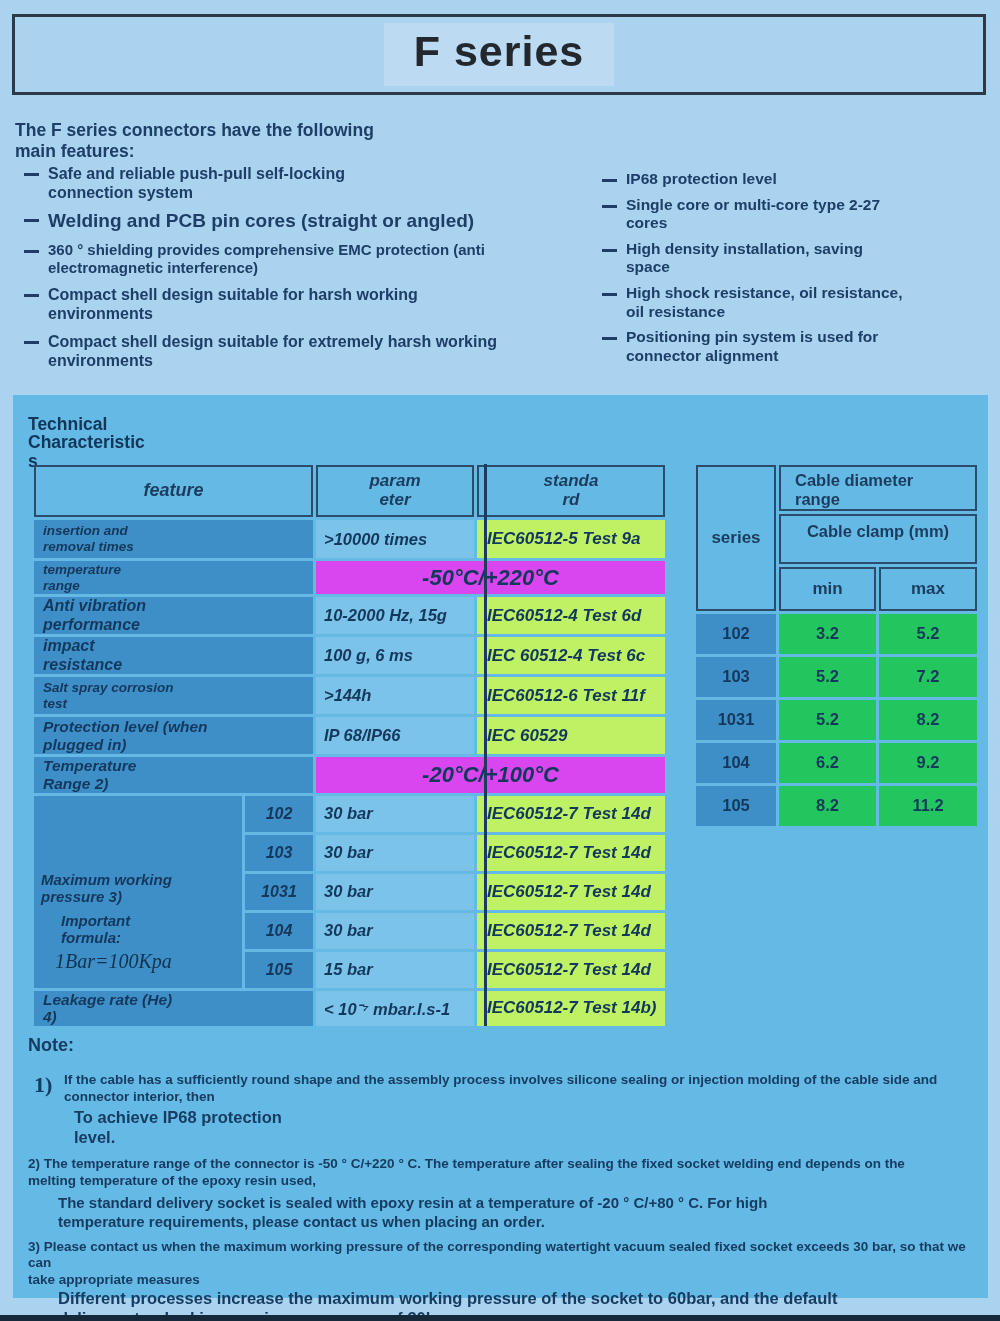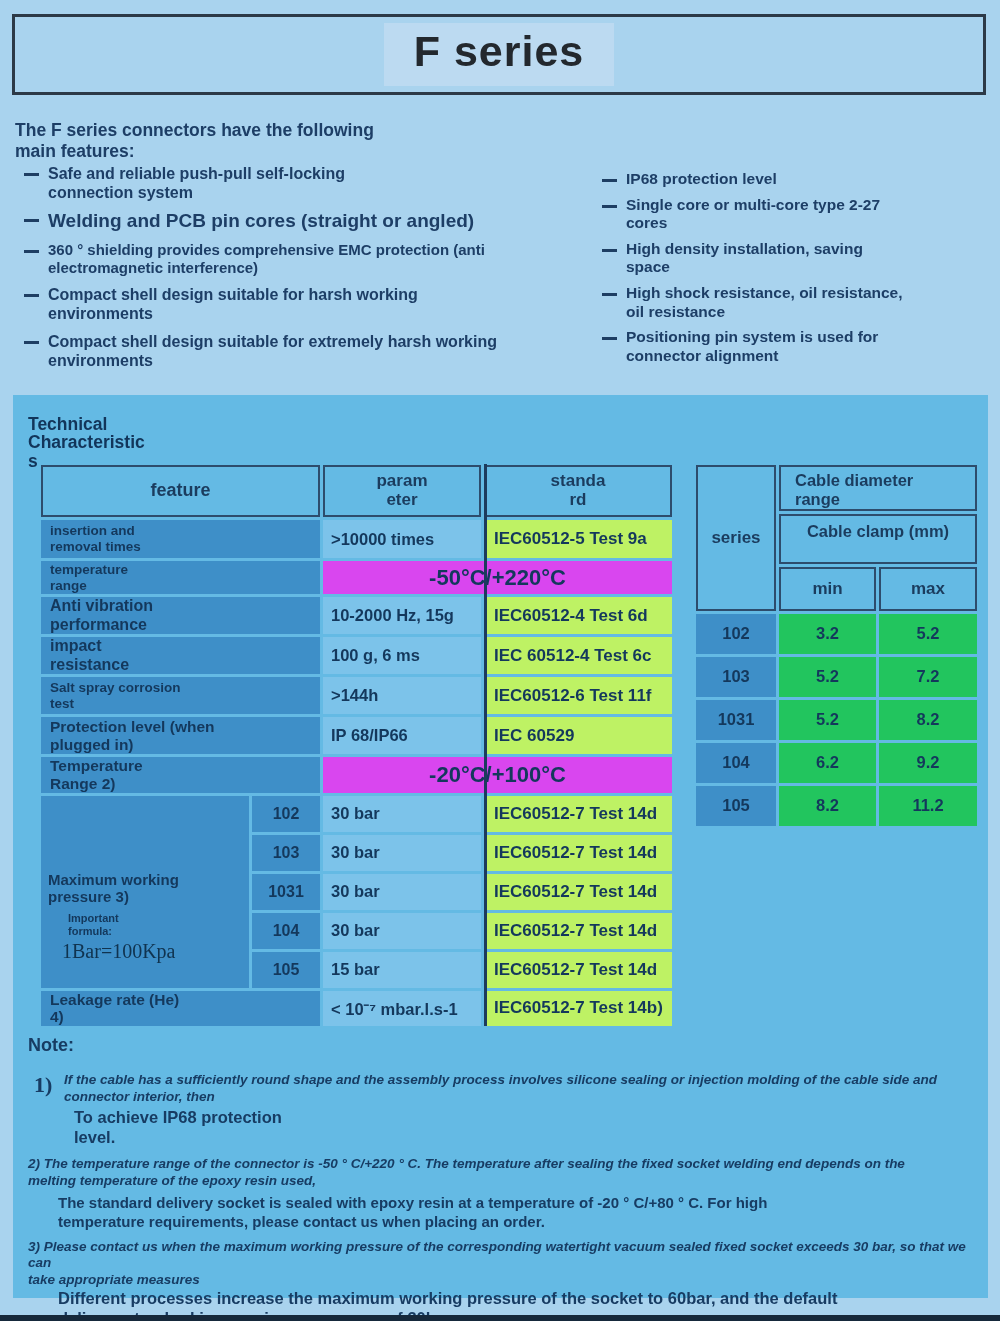--- a/index.html
+++ b/index.html
@@ -47,36 +47,36 @@
   }
   .tech-title{
     position:absolute; left:15px; top:20px; width:130px;
     font-size:17.5px; font-weight:bold; line-height:1.05; color:#12355a;
   }
 
   table{ border-collapse:separate; border-spacing:3px; table-layout:fixed; }
   td{ vertical-align:middle; color:#14385c; font-weight:bold; }
 
   
-  .main-table{ position:absolute; left:25px; top:67px; width:637px; }
+  .main-table{ position:absolute; left:18px; top:67px; width:637px;font-style:italic; }
   .main-table td.hd{
     background:transparent; border:2px solid #2d4c6c;
     text-align:center; font-size:17px; line-height:1.1; color:#1b3c5e;
   }
   .main-table td.hd.hf{ font-size:18px; }
   .f-cell{ background:#3e8fc8; padding-left:9px; font-size:13.5px; line-height:1.15; }
   .f-cell.f-lg{ font-size:16px; }
   .f-cell.f-md{ font-size:15.5px; }
   .p-cell{ background:#7cc3ea; padding-left:8px; font-size:16.5px; }
   .s-cell{ background:#bef264; padding-left:10px; font-size:17px; }
   .v-cell{ background:#d946ef; text-align:center; font-size:22px; }
   .series-cell{ background:#3e8fc8; text-align:center; font-size:16px; }
   .pressure-label{ background:#3e8fc8; vertical-align:top; padding:75px 4px 0 7px; }
   .pl-main{ font-size:15px; line-height:1.15; }
-  .pl-imp{ font-size:11px; line-height:1.15; margin:7px 0 0 20px; }
+  .pl-imp{ font-size:15px; line-height:1.15; margin:7px 0 0 20px; }
   .pl-formula{
     font-family:"Liberation Serif", serif; font-weight:normal;
     font-size:20px; margin:3px 0 0 14px; color:#10334f;
   }
   .col-divider{
     position:absolute; left:471px; top:69px; width:3px; height:562px;
     background:#1d3b5d;
   }
 
   
@@ -87,21 +87,21 @@
   .cd-series{ text-align:center; font-size:17px; }
   .cd-range{ vertical-align:top; padding:4px 0 0 14px; font-size:16.5px; line-height:1.15; }
   .cd-clamp{ vertical-align:top; padding-top:6px; text-align:center; font-size:16.5px; }
   .cd-minmax{ text-align:center; font-size:17px; }
   .cable-table td.c-series{ background:#3e8fc8; text-align:center; font-size:16.5px; }
   .cable-table td.c-val{ background:#22c55e; text-align:center; font-size:16.5px; }
 
   
   .notes{ position:absolute; left:15px; top:640px; width:950px; color:#173c63; }
   .note-heading{ font-size:18px; font-weight:bold; margin-bottom:16px; }
-  .note-sm{ font-size:13.5px; font-weight:bold; line-height:1.25;font-style:italic; }
+  .note-sm{ font-size:13.5px; font-weight:bold; line-height:1.25; }
   .note-lg{ font-size:16.5px; font-weight:bold; line-height:1.2; }
   .note1{ display:flex; gap:10px; }
   .n1-marker{
     font-family:"Liberation Serif", serif; font-size:22px; font-weight:bold;
     flex:0 0 26px; padding-left:6px;
   }
   .n1-big{ margin:2px 0 0 10px; }
   .note2-text{ margin-top:9px; }
   .note2-sub{ margin:4px 0 0 30px; font-size:15px; font-weight:bold; line-height:1.25; }
   .note3-text{ margin-top:7px; }

